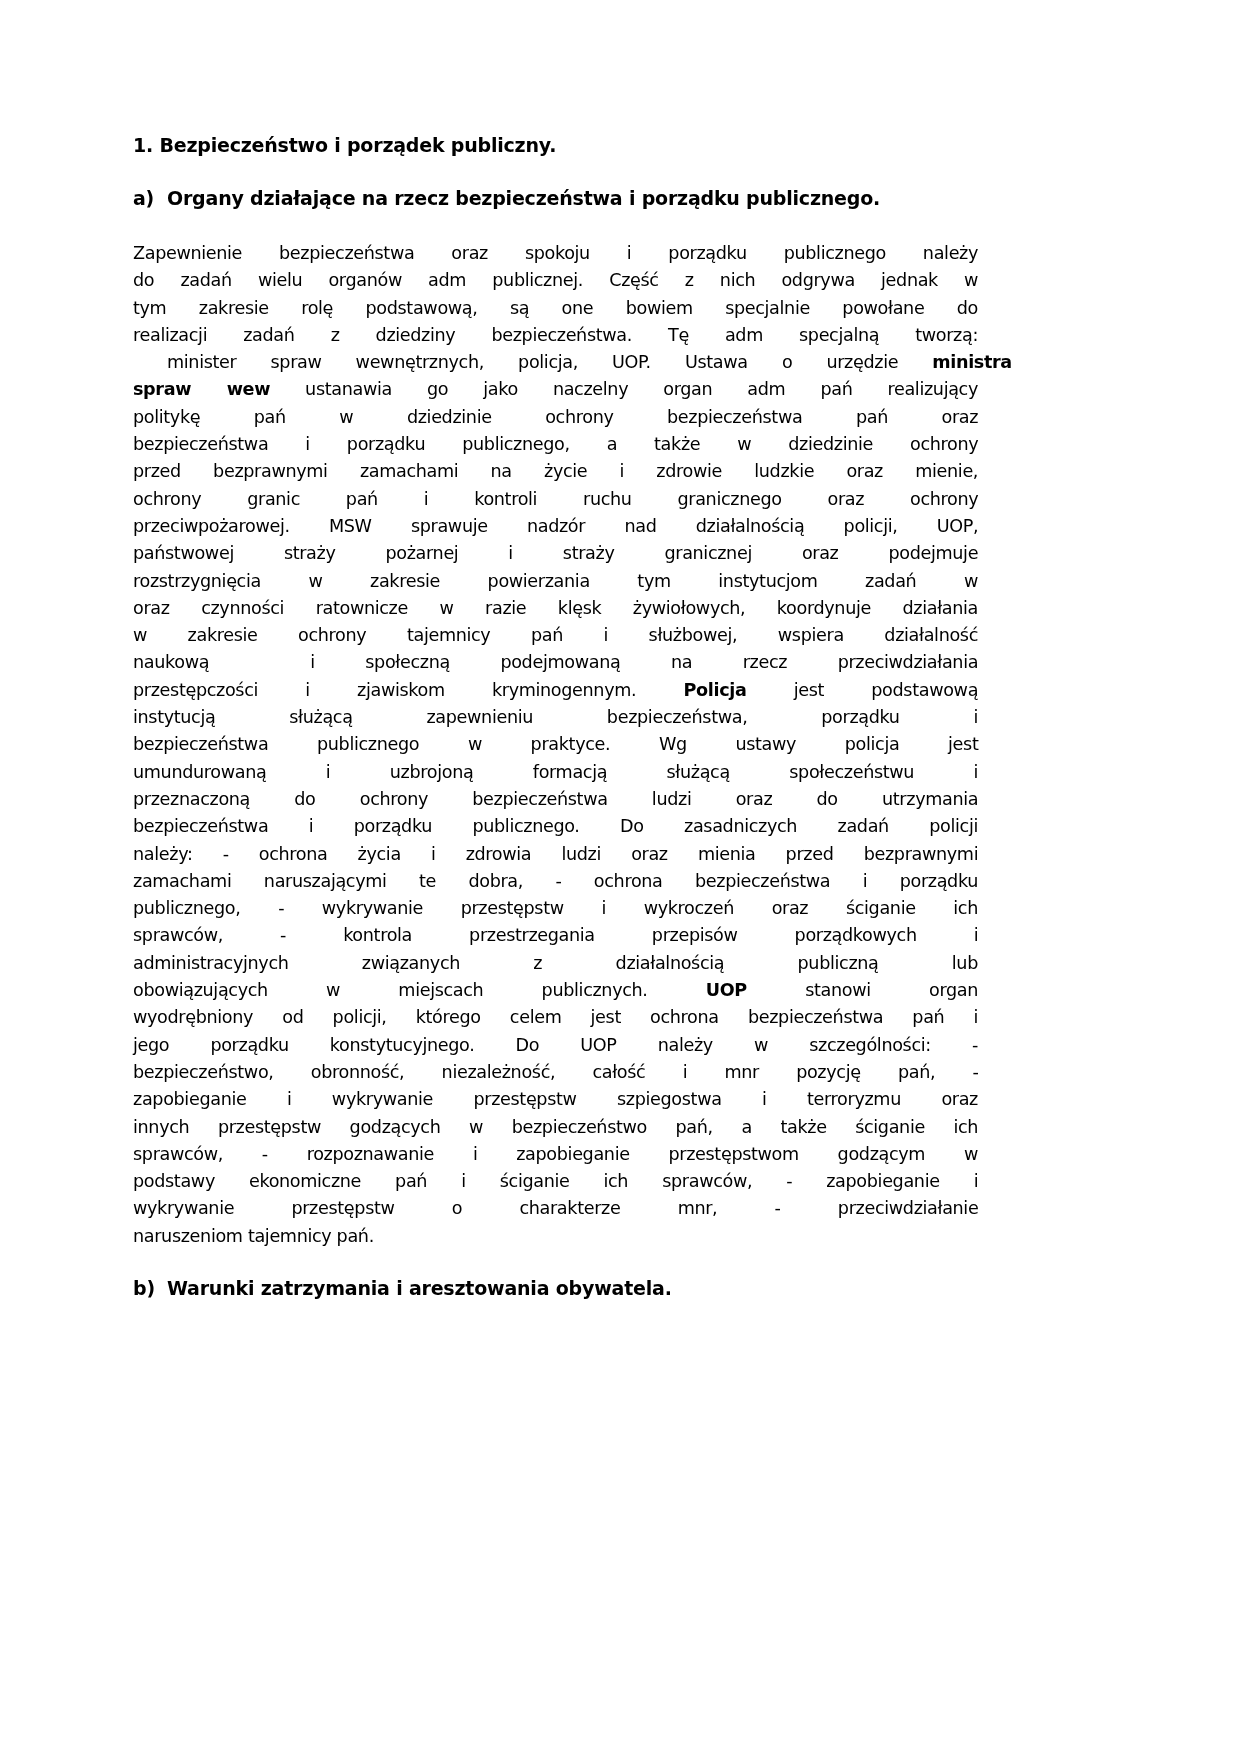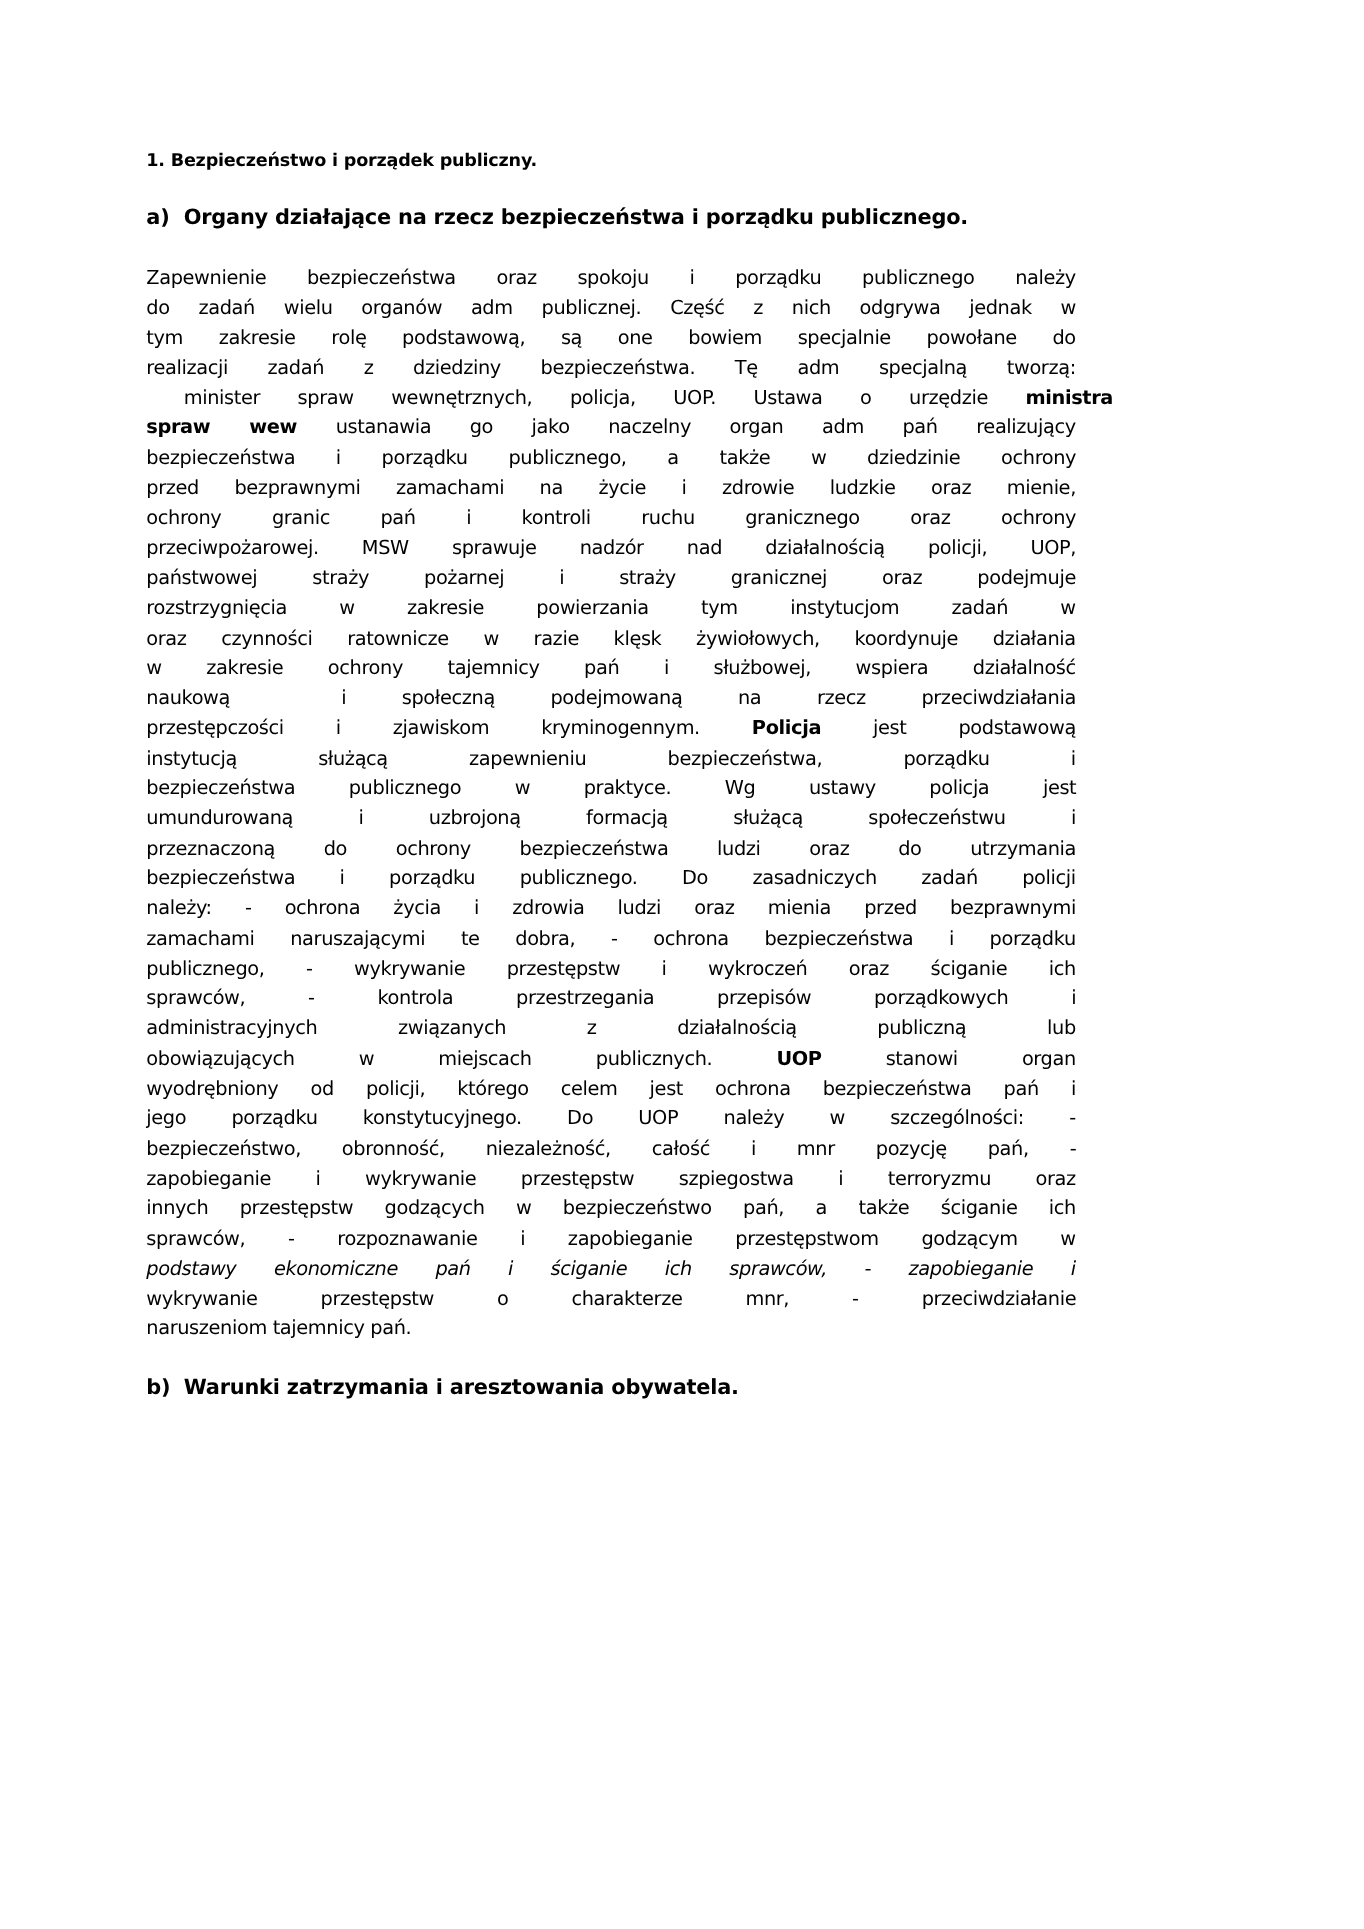--- a/index.html
+++ b/index.html
@@ -16,21 +16,21 @@
       color: #000000;
     }
     .page {
       position: absolute;
       left: 133px;
       top: 132px;
       width: 845px;
     }
     .h1 {
       font-weight: bold;
-      font-size: 16px;
+      font-size: 19px;
       line-height: 27px;
       margin: 0;
       letter-spacing: -0.2px;
     }
     .h2 {
       font-weight: bold;
       font-size: 19px;
       line-height: 27px;
       margin: 0;
       display: flex;
@@ -80,20 +80,21 @@
     <span class="text">Organy działające na rzecz bezpieczeństwa i porządku publicznego.</span>
   </div>
 
   <div class="body-text" id="body-paragraph">
       <span class="line" style="display: block; white-space: nowrap; word-spacing: 31.7143px;"><span>Zapewnienie bezpieczeństwa oraz spokoju i porządku publicznego należy</span></span>
       <span class="line" style="display: block; white-space: nowrap; word-spacing: 20.9091px;"><span>do zadań wielu organów adm publicznej. Część z nich odgrywa jednak w</span></span>
       <span class="line" style="display: block; white-space: nowrap; word-spacing: 27.1111px;"><span>tym zakresie rolę podstawową, są one bowiem specjalnie powołane do</span></span>
       <span class="line" style="display: block; white-space: nowrap; word-spacing: 30.75px;"><span>realizacji zadań z dziedziny bezpieczeństwa. Tę adm specjalną tworzą:</span></span>
       <span class="line" style="display: block; white-space: nowrap; word-spacing: 28.875px; margin-left: 34px;"><span>minister spraw wewnętrznych, policja, UOP. Ustawa o urzędzie </span><b>ministra</b></span>
       <span class="line" style="display: block; white-space: nowrap; word-spacing: 29.7778px;"><b>spraw wew</b><span> ustanawia go jako naczelny organ adm pań realizujący</span></span>
+      <span class="line" style="display: block; white-space: nowrap; word-spacing: 48.2857px;"><span>politykę pań w dziedzinie ochrony bezpieczeństwa pań oraz</span></span>
       <span class="line" style="display: block; white-space: nowrap; word-spacing: 31.75px;"><span>bezpieczeństwa i porządku publicznego, a także w dziedzinie ochrony</span></span>
       <span class="line" style="display: block; white-space: nowrap; word-spacing: 27px;"><span>przed bezprawnymi zamachami na życie i zdrowie ludzkie oraz mienie,</span></span>
       <span class="line" style="display: block; white-space: nowrap; word-spacing: 40.625px;"><span>ochrony granic pań i kontroli ruchu granicznego oraz ochrony</span></span>
       <span class="line" style="display: block; white-space: nowrap; word-spacing: 34px;"><span>przeciwpożarowej. MSW sprawuje nadzór nad działalnością policji, UOP,</span></span>
       <span class="line" style="display: block; white-space: nowrap; word-spacing: 44.7143px;"><span>państwowej straży pożarnej i straży granicznej oraz podejmuje</span></span>
       <span class="line" style="display: block; white-space: nowrap; word-spacing: 42.2857px;"><span>rozstrzygnięcia w zakresie powierzania tym instytucjom zadań w</span></span>
       <span class="line" style="display: block; white-space: nowrap; word-spacing: 26.25px;"><span>oraz czynności ratownicze w razie klęsk żywiołowych, koordynuje działania</span></span>
       <span class="line" style="display: block; white-space: nowrap; word-spacing: 35.25px;"><span>w zakresie ochrony tajemnicy pań i służbowej, wspiera działalność</span></span>
       <span class="line" style="display: block; white-space: nowrap; word-spacing: 45.2857px;"><span>naukową  i społeczną podejmowaną na rzecz przeciwdziałania</span></span>
       <span class="line" style="display: block; white-space: nowrap; word-spacing: 42px;"><span>przestępczości i zjawiskom kryminogennym. </span><b>Policja</b><span> jest podstawową</span></span>
@@ -107,21 +108,21 @@
       <span class="line" style="display: block; white-space: nowrap; word-spacing: 32.375px;"><span>publicznego, - wykrywanie przestępstw i wykroczeń oraz ściganie ich</span></span>
       <span class="line" style="display: block; white-space: nowrap; word-spacing: 51.8333px;"><span>sprawców, - kontrola przestrzegania przepisów porządkowych i</span></span>
       <span class="line" style="display: block; white-space: nowrap; word-spacing: 68px;"><span>administracyjnych związanych z działalnością publiczną lub</span></span>
       <span class="line" style="display: block; white-space: nowrap; word-spacing: 53px;"><span>obowiązujących w miejscach publicznych. </span><b>UOP</b><span> stanowi organ</span></span>
       <span class="line" style="display: block; white-space: nowrap; word-spacing: 23.8889px;"><span>wyodrębniony od policji, którego celem jest ochrona bezpieczeństwa pań i</span></span>
       <span class="line" style="display: block; white-space: nowrap; word-spacing: 35.875px;"><span>jego porządku konstytucyjnego. Do UOP należy w szczególności: -</span></span>
       <span class="line" style="display: block; white-space: nowrap; word-spacing: 32px;"><span>bezpieczeństwo, obronność, niezależność, całość i mnr pozycję pań, -</span></span>
       <span class="line" style="display: block; white-space: nowrap; word-spacing: 35.1429px;"><span>zapobieganie i wykrywanie przestępstw szpiegostwa i terroryzmu oraz</span></span>
       <span class="line" style="display: block; white-space: nowrap; word-spacing: 23.3333px;"><span>innych przestępstw godzących w bezpieczeństwo pań, a także ściganie ich</span></span>
       <span class="line" style="display: block; white-space: nowrap; word-spacing: 33.5714px;"><span>sprawców, - rozpoznawanie i zapobieganie przestępstwom godzącym w</span></span>
-      <span class="line" style="display: block; white-space: nowrap; word-spacing: 28.7778px; font-style: italic;"><span>podstawy ekonomiczne pań i ściganie ich sprawców, - zapobieganie i</span></span>
+      <span class="line" style="display: block; white-space: nowrap; word-spacing: 28.7778px;"><span>podstawy ekonomiczne pań i ściganie ich sprawców, - zapobieganie i</span></span>
       <span class="line" style="display: block; white-space: nowrap; word-spacing: 52px;"><span>wykrywanie przestępstw o charakterze mnr, - przeciwdziałanie</span></span>
       <span class="line last"><span>naruszeniom tajemnicy pań.</span></span>
     </div>
 
   <div class="h2 h2b">
     <span class="marker">b)</span>
     <span class="text">Warunki zatrzymania i aresztowania obywatela.</span>
   </div>
 </div>
 

